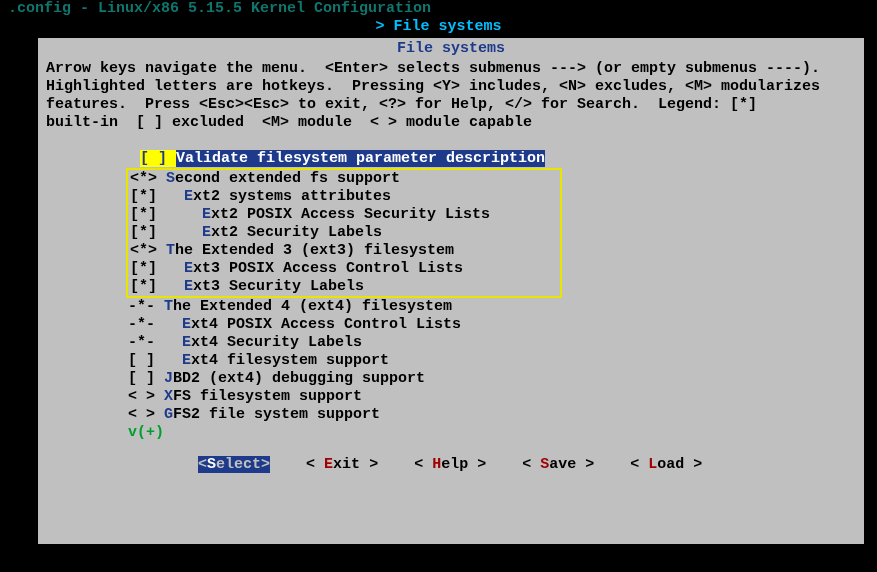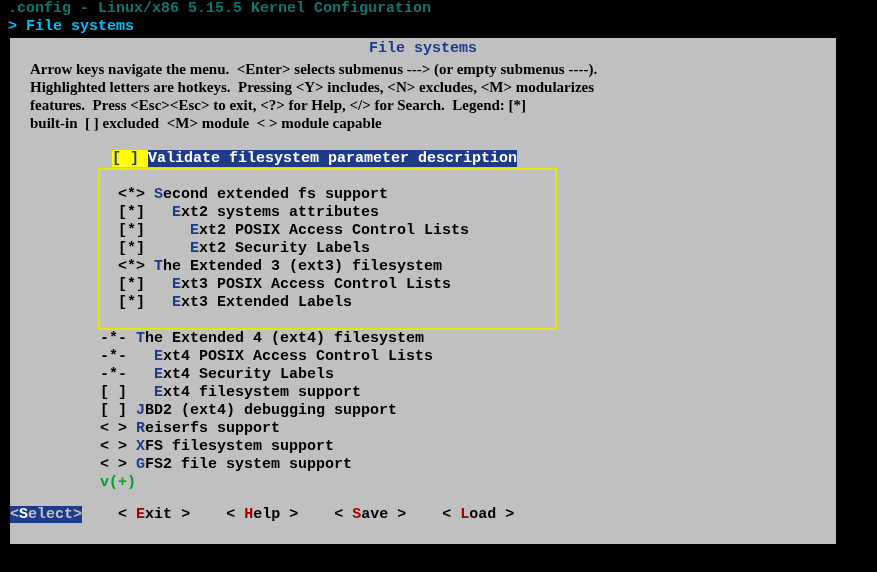--- a/index.html
+++ b/index.html
@@ -11,49 +11,48 @@
     font-size: 15px;
     line-height: 18px;
     color: #000000;
     font-weight: bold;
     overflow: hidden;
   }
   .header-line1, .header-line2 {
     color: #0f766e;
     padding: 0 8px;
   }
-  .header-line2 { color: #00bfff; }
+  .header-line2 { color: #00bfff; text-align: center; }
   .shadow {
     position: absolute;
     top: 46px;
     left: 34px;
     width: 830px;
     height: 510px;
     background: #000000;
   }
   .dialog {
     position: absolute;
     top: 36px;
-    left: 8px;
+    left: 36px;
     width: 830px;
     height: 510px;
     background: #c0c0c0;
     border: 2px solid #000000;
   }
   .dialog-title {
     text-align: center;
     color: #1e3a8a;
     font-weight: bold;
     padding-top: 2px;
   }
   .instructions {
-    padding: 2px 20px;
+    padding: 2px 8px;
     color: #000000;
     white-space: pre;
-    font-family: Liberation Serif, serif;
   }
   .menu-area {
     margin: 16px 22px 0 22px;
   }
   .menu-line {
     white-space: pre;
     color: #000000;
     padding-left: 68px;
   }
   .menu-line.selected {
@@ -76,28 +75,29 @@
   .hotkey { color: #1e3a8a; font-weight: bold; }
   .scroll-ind {
     color: #009e2d;
     font-weight: bold;
     padding-left: 68px;
   }
   .yellow-box {
     border: 2px solid #e6e600;
     margin-left: 66px;
     display: inline-block;
-    padding: 16px;
+    padding: 0;
   }
   .yellow-box .menu-line {
     padding-left: 2px;
     padding-right: 70px;
   }
   .button-bar {
     margin-top: 14px;
+    padding-left: 160px;
     white-space: pre;
   }
   .btn { color: #000000; }
   .btn .hk { color: #a00000; font-weight: bold; }
   .btn-selected {
     background: #1e3a8a;
     color: #c0c0c0;
     font-weight: bold;
   }
   .btn-selected .hk { color: #ffffff; }
@@ -117,33 +117,32 @@
 features.  Press &lt;Esc&gt;&lt;Esc&gt; to exit, &lt;?&gt; for Help, &lt;/&gt; for Search.  Legend: [*]
 built-in  [ ] excluded  &lt;M&gt; module  &lt; &gt; module capable</div>
 
   <div class="menu-area">
 
     <div class="menu-line selected"><span class="sel-inner"><span class="bracket">[ ] </span><span class="hotkey">V</span><span>alidate filesystem parameter description</span></span></div>
 
     <div class="yellow-box">
       <div class="menu-line"><span>&lt;*&gt; </span><span class="hotkey">S</span><span>econd extended fs support</span></div>
       <div class="menu-line"><span>[*]   </span><span class="hotkey">E</span><span>xt2 systems attributes</span></div>
-      <div class="menu-line"><span>[*]     </span><span class="hotkey">E</span><span>xt2 POSIX Access Control Lists</span></div>
+      <div class="menu-line"><span>[*]     </span><span class="hotkey">E</span><span>xt2 POSIX Access Security Lists</span></div>
       <div class="menu-line"><span>[*]     </span><span class="hotkey">E</span><span>xt2 Security Labels</span></div>
       <div class="menu-line"><span>&lt;*&gt; </span><span class="hotkey">T</span><span>he Extended 3 (ext3) filesystem</span></div>
       <div class="menu-line"><span>[*]   </span><span class="hotkey">E</span><span>xt3 POSIX Access Control Lists</span></div>
-      <div class="menu-line"><span>[*]   </span><span class="hotkey">E</span><span>xt3 Extended Labels</span></div>
+      <div class="menu-line"><span>[*]   </span><span class="hotkey">E</span><span>xt3 Security Labels</span></div>
     </div>
 
     <div class="menu-line"><span>-*- </span><span class="hotkey">T</span><span>he Extended 4 (ext4) filesystem</span></div>
     <div class="menu-line"><span>-*-   </span><span class="hotkey">E</span><span>xt4 POSIX Access Control Lists</span></div>
     <div class="menu-line"><span>-*-   </span><span class="hotkey">E</span><span>xt4 Security Labels</span></div>
     <div class="menu-line"><span>[ ]   </span><span class="hotkey">E</span><span>xt4 filesystem support</span></div>
     <div class="menu-line"><span>[ ] </span><span class="hotkey">J</span><span>BD2 (ext4) debugging support</span></div>
-    <div class="menu-line"><span>&lt; &gt; </span><span class="hotkey">R</span><span>eiserfs support</span></div>
     <div class="menu-line"><span>&lt; &gt; </span><span class="hotkey">X</span><span>FS filesystem support</span></div>
     <div class="menu-line"><span>&lt; &gt; </span><span class="hotkey">G</span><span>FS2 file system support</span></div>
 
     <div class="scroll-ind">v(+)</div>
   </div>
 
   <div class="button-bar"><span class="btn-selected"><span>&lt;</span><span class="hk">S</span><span>elect</span><span>&gt;</span></span><span>    </span><span class="btn"><span>&lt; </span><span class="hk">E</span><span>xit </span><span>&gt;</span></span><span>    </span><span class="btn"><span>&lt; </span><span class="hk">H</span><span>elp </span><span>&gt;</span></span><span>    </span><span class="btn"><span>&lt; </span><span class="hk">S</span><span>ave </span><span>&gt;</span></span><span>    </span><span class="btn"><span>&lt; </span><span class="hk">L</span><span>oad </span><span>&gt;</span></span></div>
 
 </div>
 

